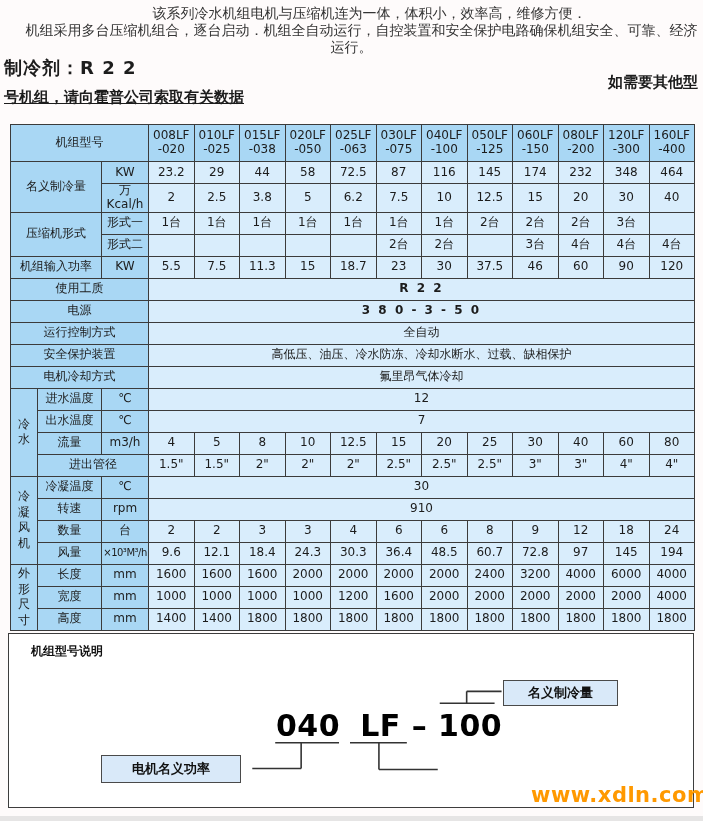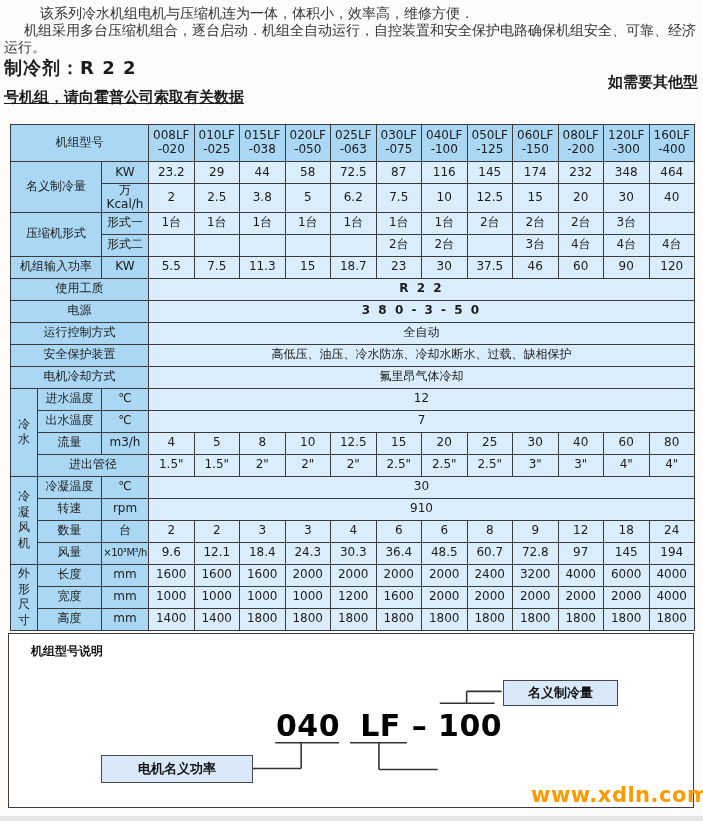--- a/index.html
+++ b/index.html
@@ -6,21 +6,21 @@
   html,body { width:703px; height:821px; }
   body {
     position:relative;
     background:#fefbfb;
     font-family:"DejaVu Sans","Liberation Sans",sans-serif;
     color:#1c1c1c;
     overflow:hidden;
   }
   
   .top-text { position:absolute; top:5px; left:4px; right:4px; font-size:14px; line-height:17px; color:#333; }
-  .top-text p { margin:0; }
+  .top-text p { margin:0;text-align:center; }
   .indent1 { text-indent:36px; }
   .indent2 { text-indent:20px; }
   .refrigerant { position:absolute; top:56px; left:4px; font-size:18px; font-weight:bold; letter-spacing:1px; }
   .note-right { position:absolute; top:73px; right:5px; font-size:15px; font-weight:bold; }
   .note-under { position:absolute; top:88px; left:4px; font-size:15px; font-weight:bold; text-decoration:underline; }
   
   table.spec { position:absolute; left:10px; top:108px; width:684px;
     border-collapse:collapse; table-layout:fixed; font-size:12px;margin-top:16px; }
   table.spec td {
     border:1px solid #3b3b3b; text-align:center; vertical-align:middle;
@@ -37,21 +37,21 @@
   .panel { position:absolute; left:8px; top:633px; width:686px; height:175px;
     border:1px solid #3d3d3d; background:#fff; }
   .panel-title { position:absolute; left:22px; top:9px; font-size:12px; font-weight:bold; color:#111; }
   .model-big { position:absolute; left:267px; top:74px; font-size:30px; font-weight:bold; color:#000;
     white-space:nowrap; letter-spacing:0.5px; }
   .model-big .gap { display:inline-block; width:20px; }
   .callout { position:absolute; border:1px solid #4a4a4a; background:#d9e9f9;
     display:flex; align-items:center; justify-content:center;
     font-size:13px; font-weight:bold; color:#111; }
   .box-capacity { left:494px; top:46px; width:115px; height:26px; }
-  .box-motor   { left:92px;  top:121px; width:152px; height:28px; }
+  .box-motor   { left:92px;  top:121px; width:140px; height:28px; }
   .box-unittype{ left:430px; top:123px; width:93px; height:25px; }
   .lines { position:absolute; inset:0; width:100%; height:100%; }
   
   .watermark { position:absolute; left:531px; top:783px; font-size:21px; font-weight:bold;
     color:#ff9900; letter-spacing:0.5px; z-index:5; text-decoration:none; }
   .page-edge { position:absolute; left:0; right:0; bottom:0; height:5px; background:#dcdcdc; opacity:.7; }
 </style>
 </head>
 <body>
 

